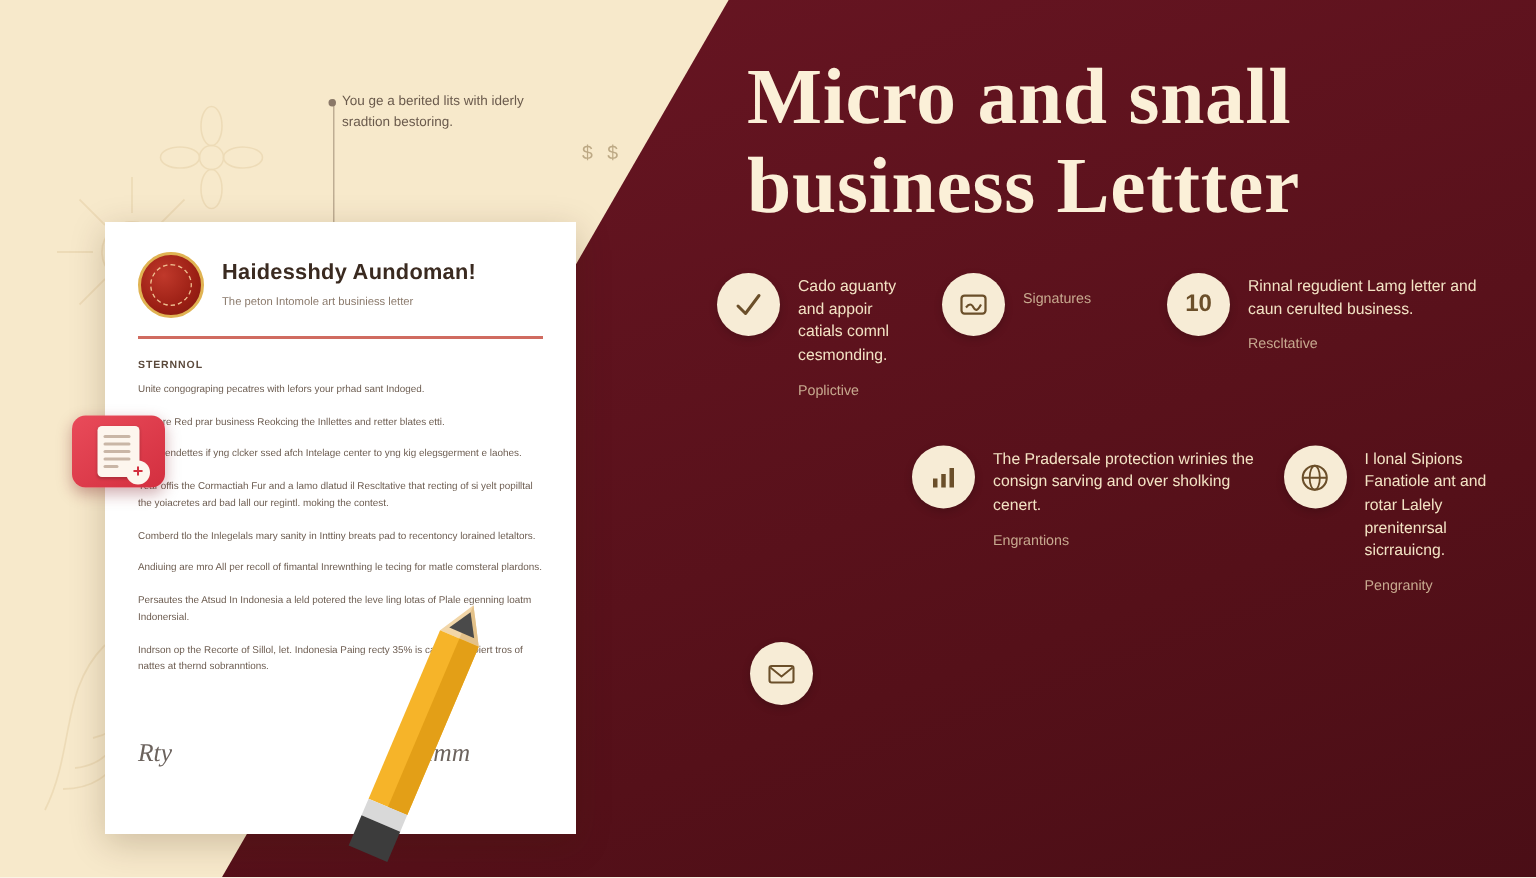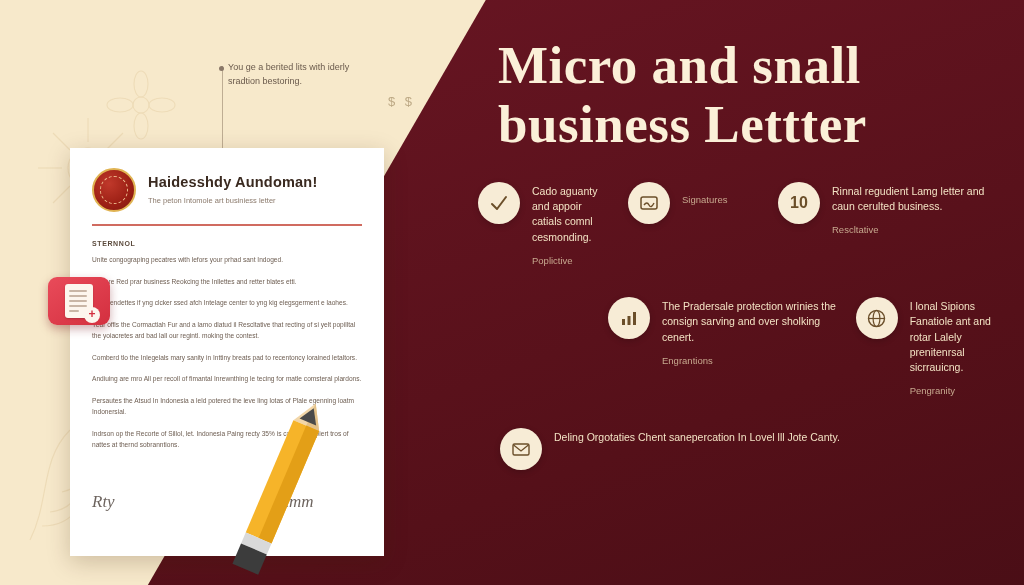--- a/index.html
+++ b/index.html
@@ -450,21 +450,17 @@
     </div>
 
     <div class="frow single">
       <div class="fitem" style="margin-left:22px; width:auto; min-width:240px;">
         <div class="fcirc">
           <svg width="20" height="20" viewBox="0 0 20 20">
               <rect x="2" y="5" width="16" height="11" rx="1.5" stroke="#6b4f2a" stroke-width="1.4" fill="none"></rect>
               <path d="M2.6 6 L10 12 L17.4 6" stroke="#6b4f2a" stroke-width="1.3" fill="none"></path>
             </svg>
         </div>
-        <div class="ftext">
-          <div class="ftitle">Deling Orgotaties Chent sanepercation In Lovel lll Jote Canty.</div>
-          <div class="fcap"></div>
-        </div>
       </div>
     </div>
 
   </div>
 </div>
 
 </body></html>

